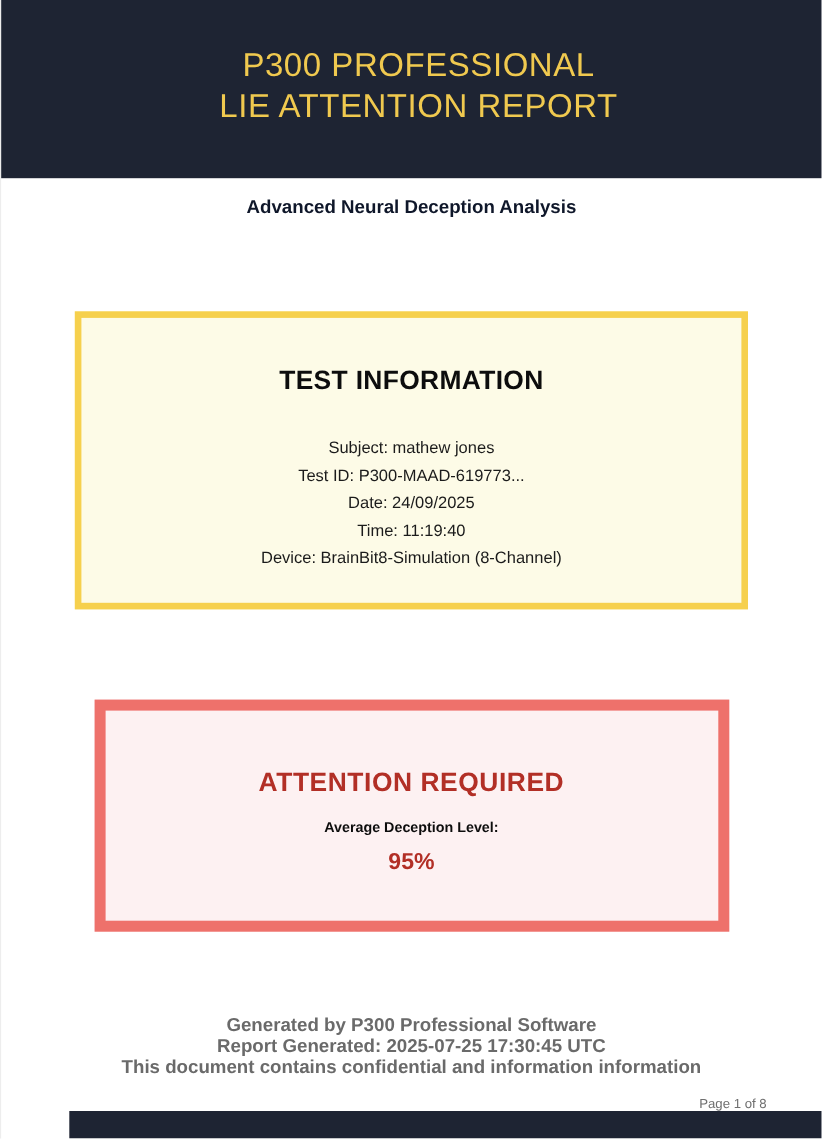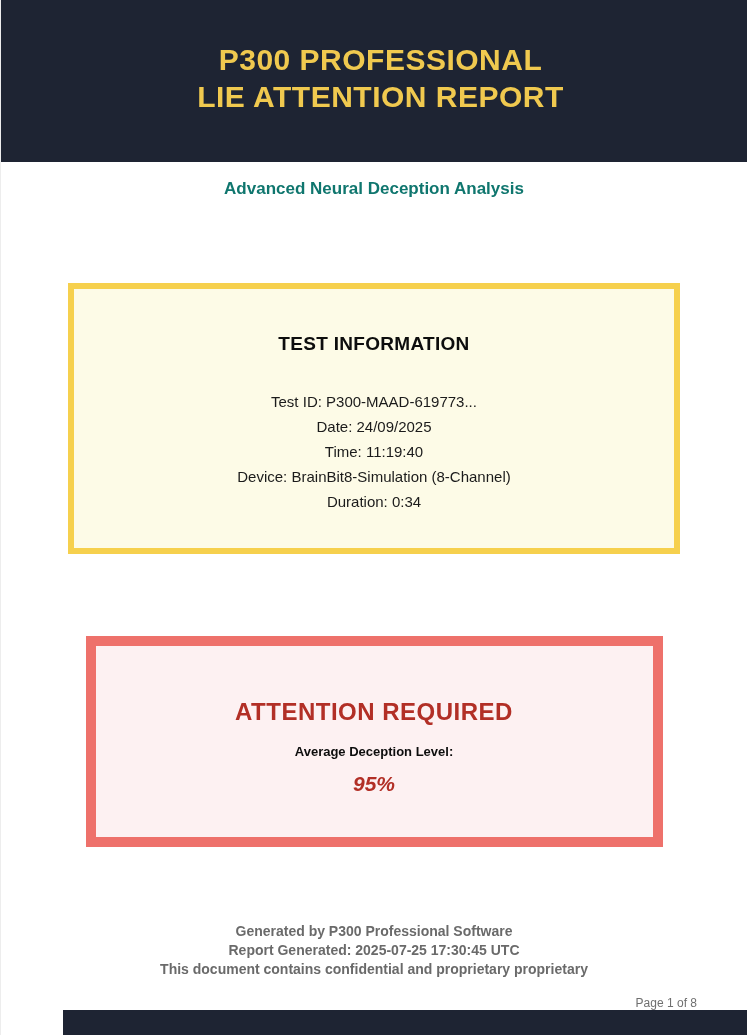--- a/index.html
+++ b/index.html
@@ -17,49 +17,49 @@
     width: 100%;
     height: 162px;
     background: #1e2433;
     display: flex;
     align-items: center;
     justify-content: center;
   }
   .header-title {
     color: #f0c94f;
     font-size: 30px;
-    font-weight: bold;
+    font-weight: normal;
     letter-spacing: 0.5px;
     text-align: center;
     line-height: 37px;
     margin-top: -6px;
     margin-left: 13px;
   }
 
   
   .subtitle {
     margin-top: 17px;
     text-align: center;
     font-size: 17px;
     font-weight: bold;
-    color: #0f766e;
+    color: #0f172a;
   }
 
   
   .info-box {
     width: 612px;
     height: 271px;
     margin: 84px auto 0 auto;
     border: 6px solid #f6d04d;
     background: #fdfbe7;
     text-align: center;
   }
   .info-title {
     margin-top: 44px;
-    font-size: 19px;
+    font-size: 24px;
     font-weight: bold;
     color: #0d0d0d;
     letter-spacing: 0.3px;
   }
   .info-lines {
     margin-top: 34px;
     list-style: none;
   }
   .info-line {
     font-size: 15px;
@@ -87,30 +87,29 @@
     margin-top: 18px;
     font-size: 13px;
     font-weight: bold;
     color: #0d0d0d;
   }
   .attention-value {
     margin-top: 13px;
     font-size: 21px;
     font-weight: bold;
     color: #b22f26;
-    font-style: italic;
   }
 
   
   .footer-block {
     margin-top: 75px;
     text-align: center;
   }
   .footer-line {
-    font-size: 14px;
+    font-size: 17px;
     font-weight: bold;
     line-height: 19px;
     color: #6a6a6a;
   }
 
   .page-indicator {
     position: absolute;
     right: 50px;
     top: 996px;
     font-size: 12px;
@@ -135,35 +134,35 @@
     <div>P300 PROFESSIONAL</div>
     <div>LIE ATTENTION REPORT</div>
   </div>
 </div>
 
 <div class="subtitle">Advanced Neural Deception Analysis</div>
 
 <div class="info-box">
   <div class="info-title">TEST INFORMATION</div>
   <ul class="info-lines">
+    <li class="info-line">Subject: mathew jones</li>
     <li class="info-line">Test ID: P300-MAAD-619773...</li>
     <li class="info-line">Date: 24/09/2025</li>
     <li class="info-line">Time: 11:19:40</li>
     <li class="info-line">Device: BrainBit8-Simulation (8-Channel)</li>
-    <li class="info-line">Duration: 0:34</li>
   </ul>
 </div>
 
 <div class="attention-box">
   <div class="attention-title">ATTENTION REQUIRED</div>
   <div class="attention-label">Average Deception Level:</div>
   <div class="attention-value">95%</div>
 </div>
 
 <div class="footer-block">
   <div class="footer-line">Generated by P300 Professional Software</div>
   <div class="footer-line">Report Generated: 2025-07-25 17:30:45 UTC</div>
-  <div class="footer-line">This document contains confidential and proprietary proprietary</div>
+  <div class="footer-line">This document contains confidential and information information</div>
 </div>
 
 <div class="page-indicator">Page 1 of 8</div>
 
 <div class="next-page-bar"></div>
 
 </body></html>

